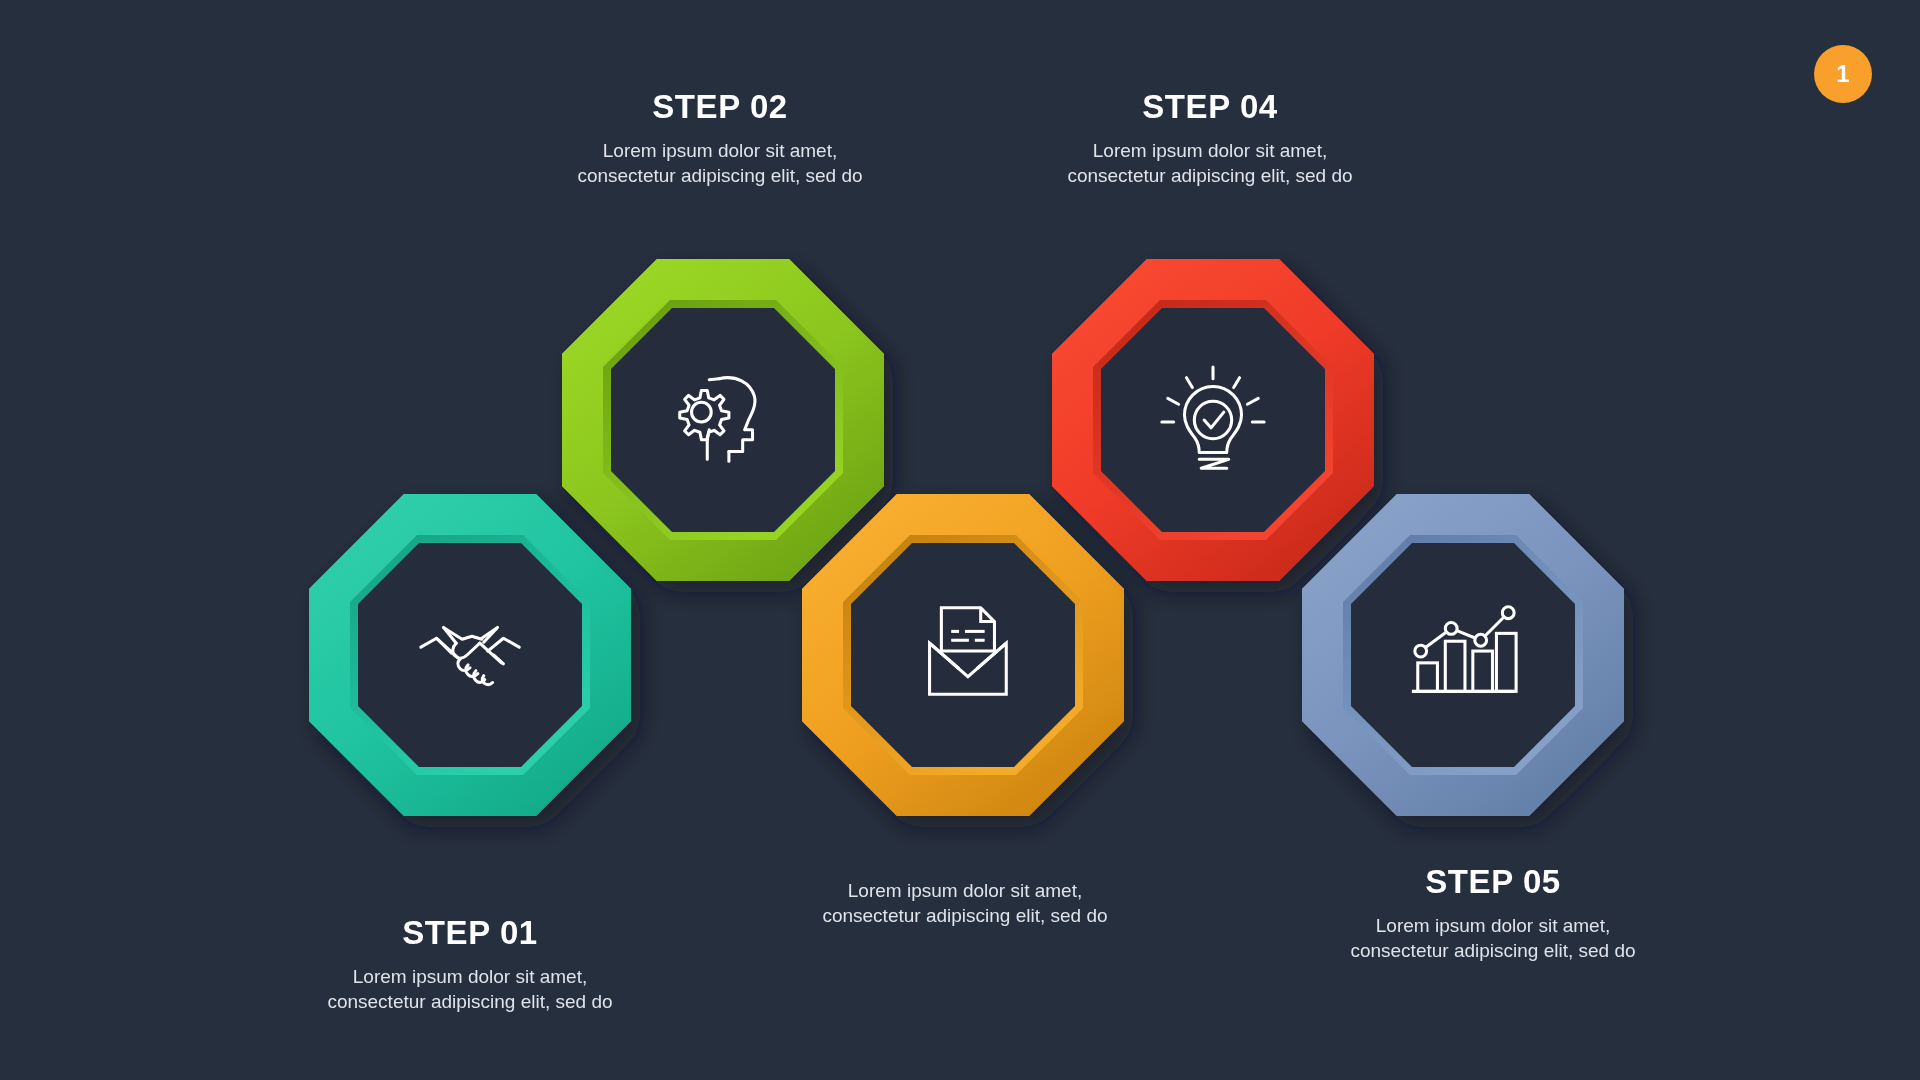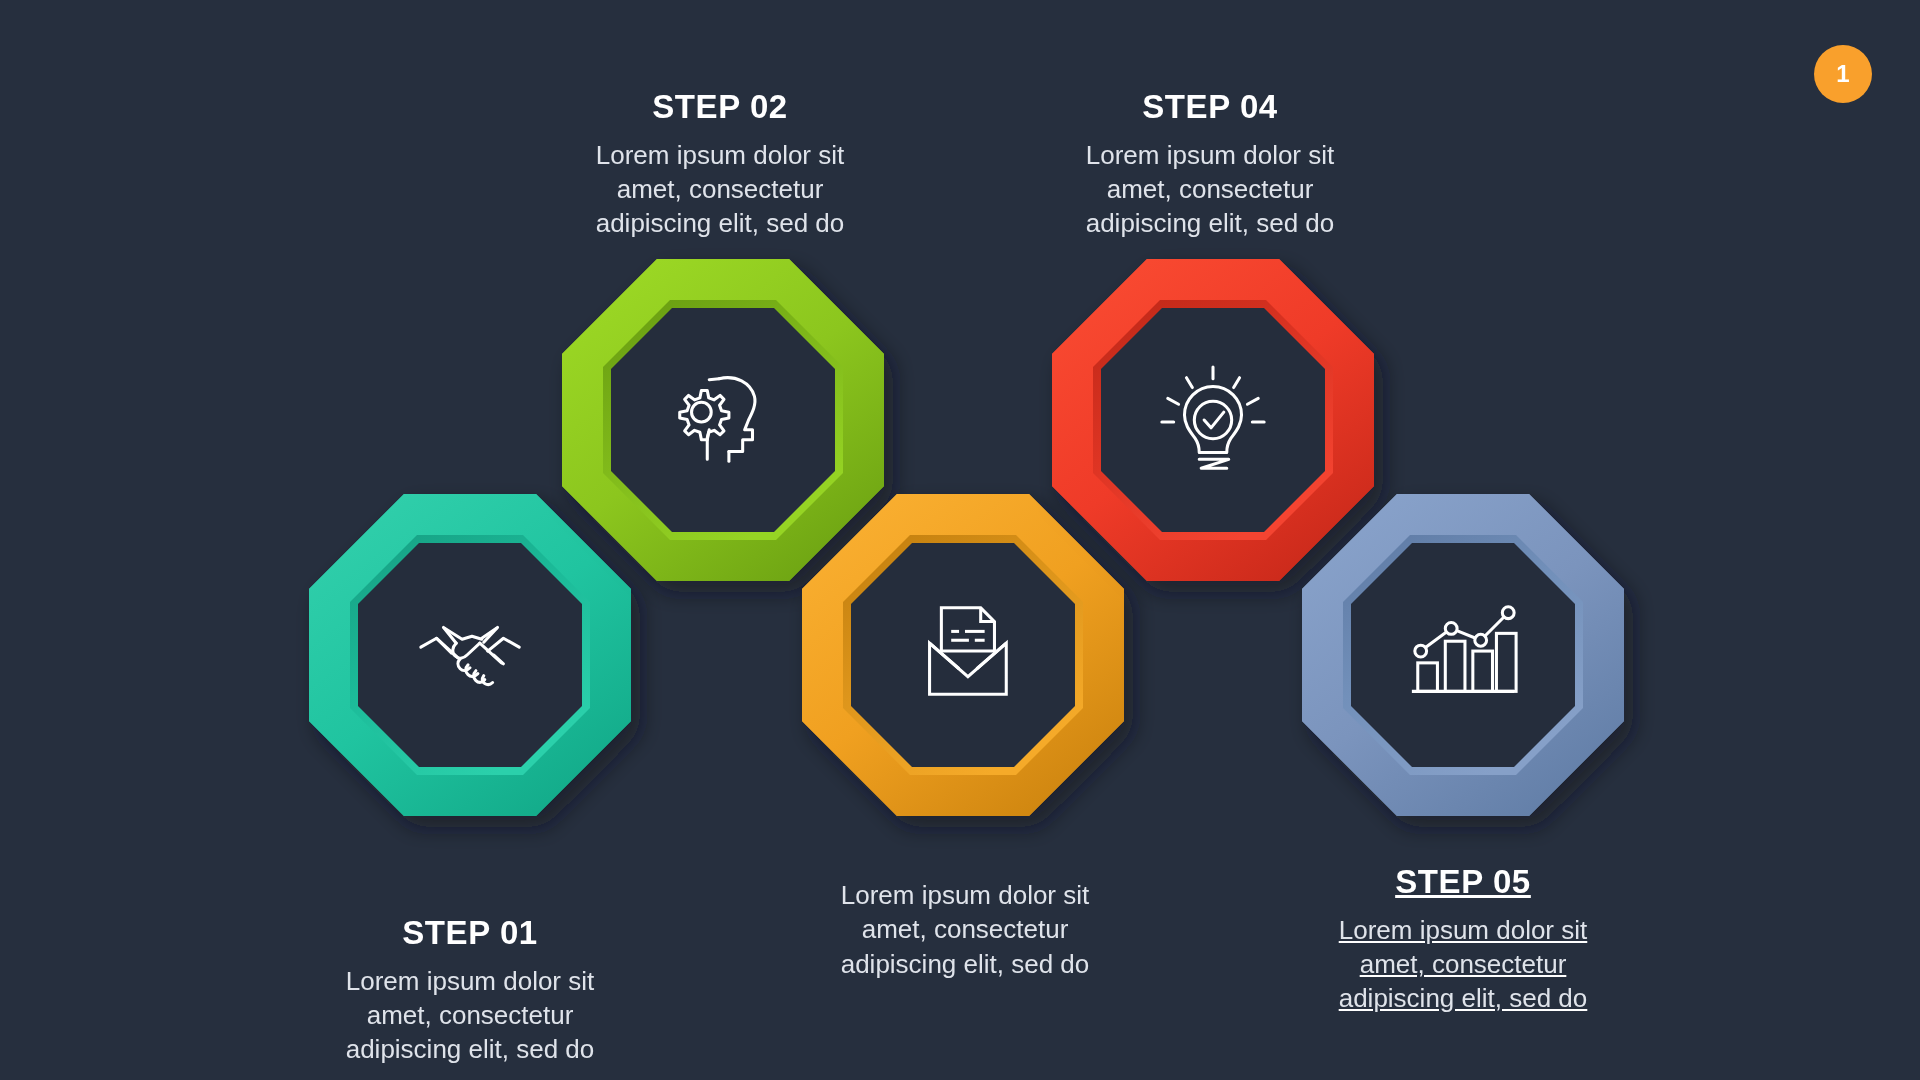--- a/index.html
+++ b/index.html
@@ -90,21 +90,21 @@
   .label .ttl {
     font-size: 33px;
     font-weight: bold;
     letter-spacing: 0.6px;
     line-height: 1.05;
     color: #ffffff;
     white-space: nowrap;
   }
   .label .desc {
     margin-top: 13px;
-    font-size: 26px;
+    font-size: 19px;
     line-height: 1.32;
     color: #dfe3ea;
     font-weight: normal;
   }
   .label.top .desc { margin-top: 13px; }
 </style>
 </head>
 <body>
 
 <div id="stage">
@@ -337,18 +337,18 @@
 
   <div class="label bottom" style="left:300px; top:916px;">
     <div class="ttl">STEP 01</div>
     <div class="desc" style="padding:0 14px;">Lorem ipsum dolor sit amet, consectetur adipiscing elit, sed do</div>
   </div>
 
   <div class="label bottom" style="left:795px; top:865px;">
     <div class="desc" style="padding:0 14px;">Lorem ipsum dolor sit amet, consectetur adipiscing elit, sed do</div>
   </div>
 
-  <div class="label bottom" style="left:1293px; top:865px;text-decoration:underline;">
+  <div class="label bottom" style="left:1323px; top:865px;">
     <div class="ttl">STEP 05</div>
     <div class="desc" style="padding:0 14px;">Lorem ipsum dolor sit amet, consectetur adipiscing elit, sed do</div>
   </div>
 
 </div>
 
 </body></html>

